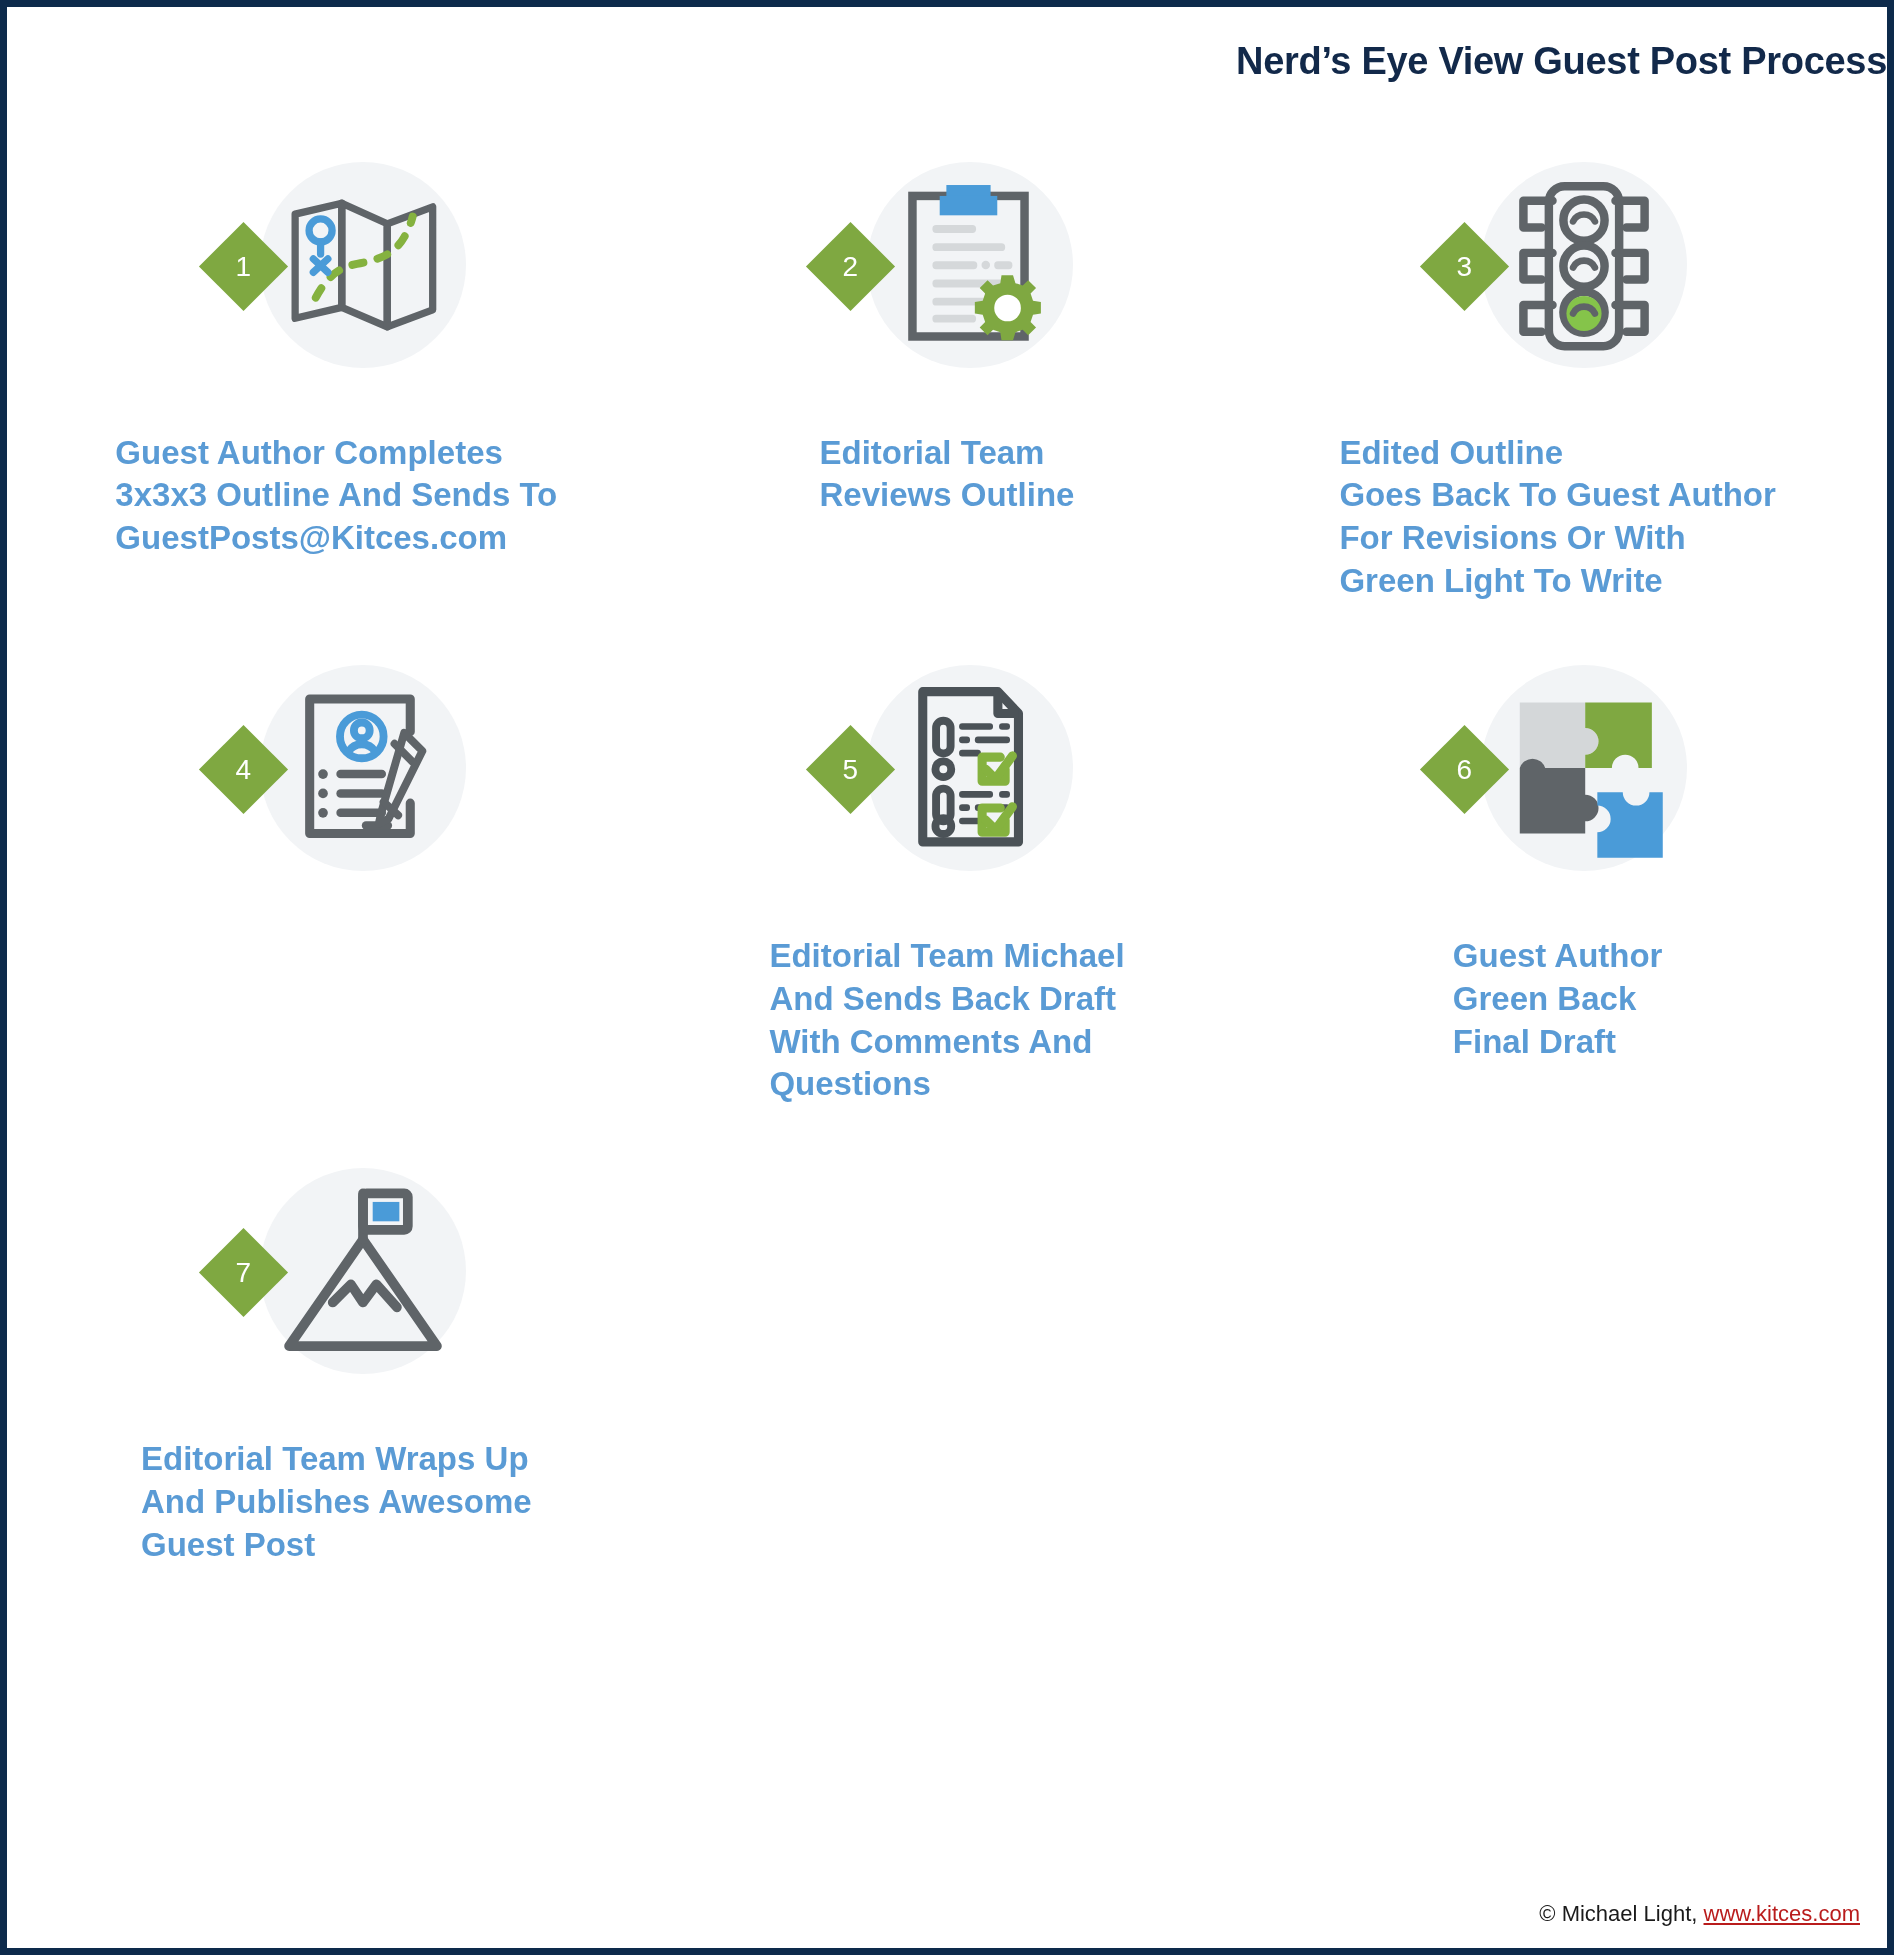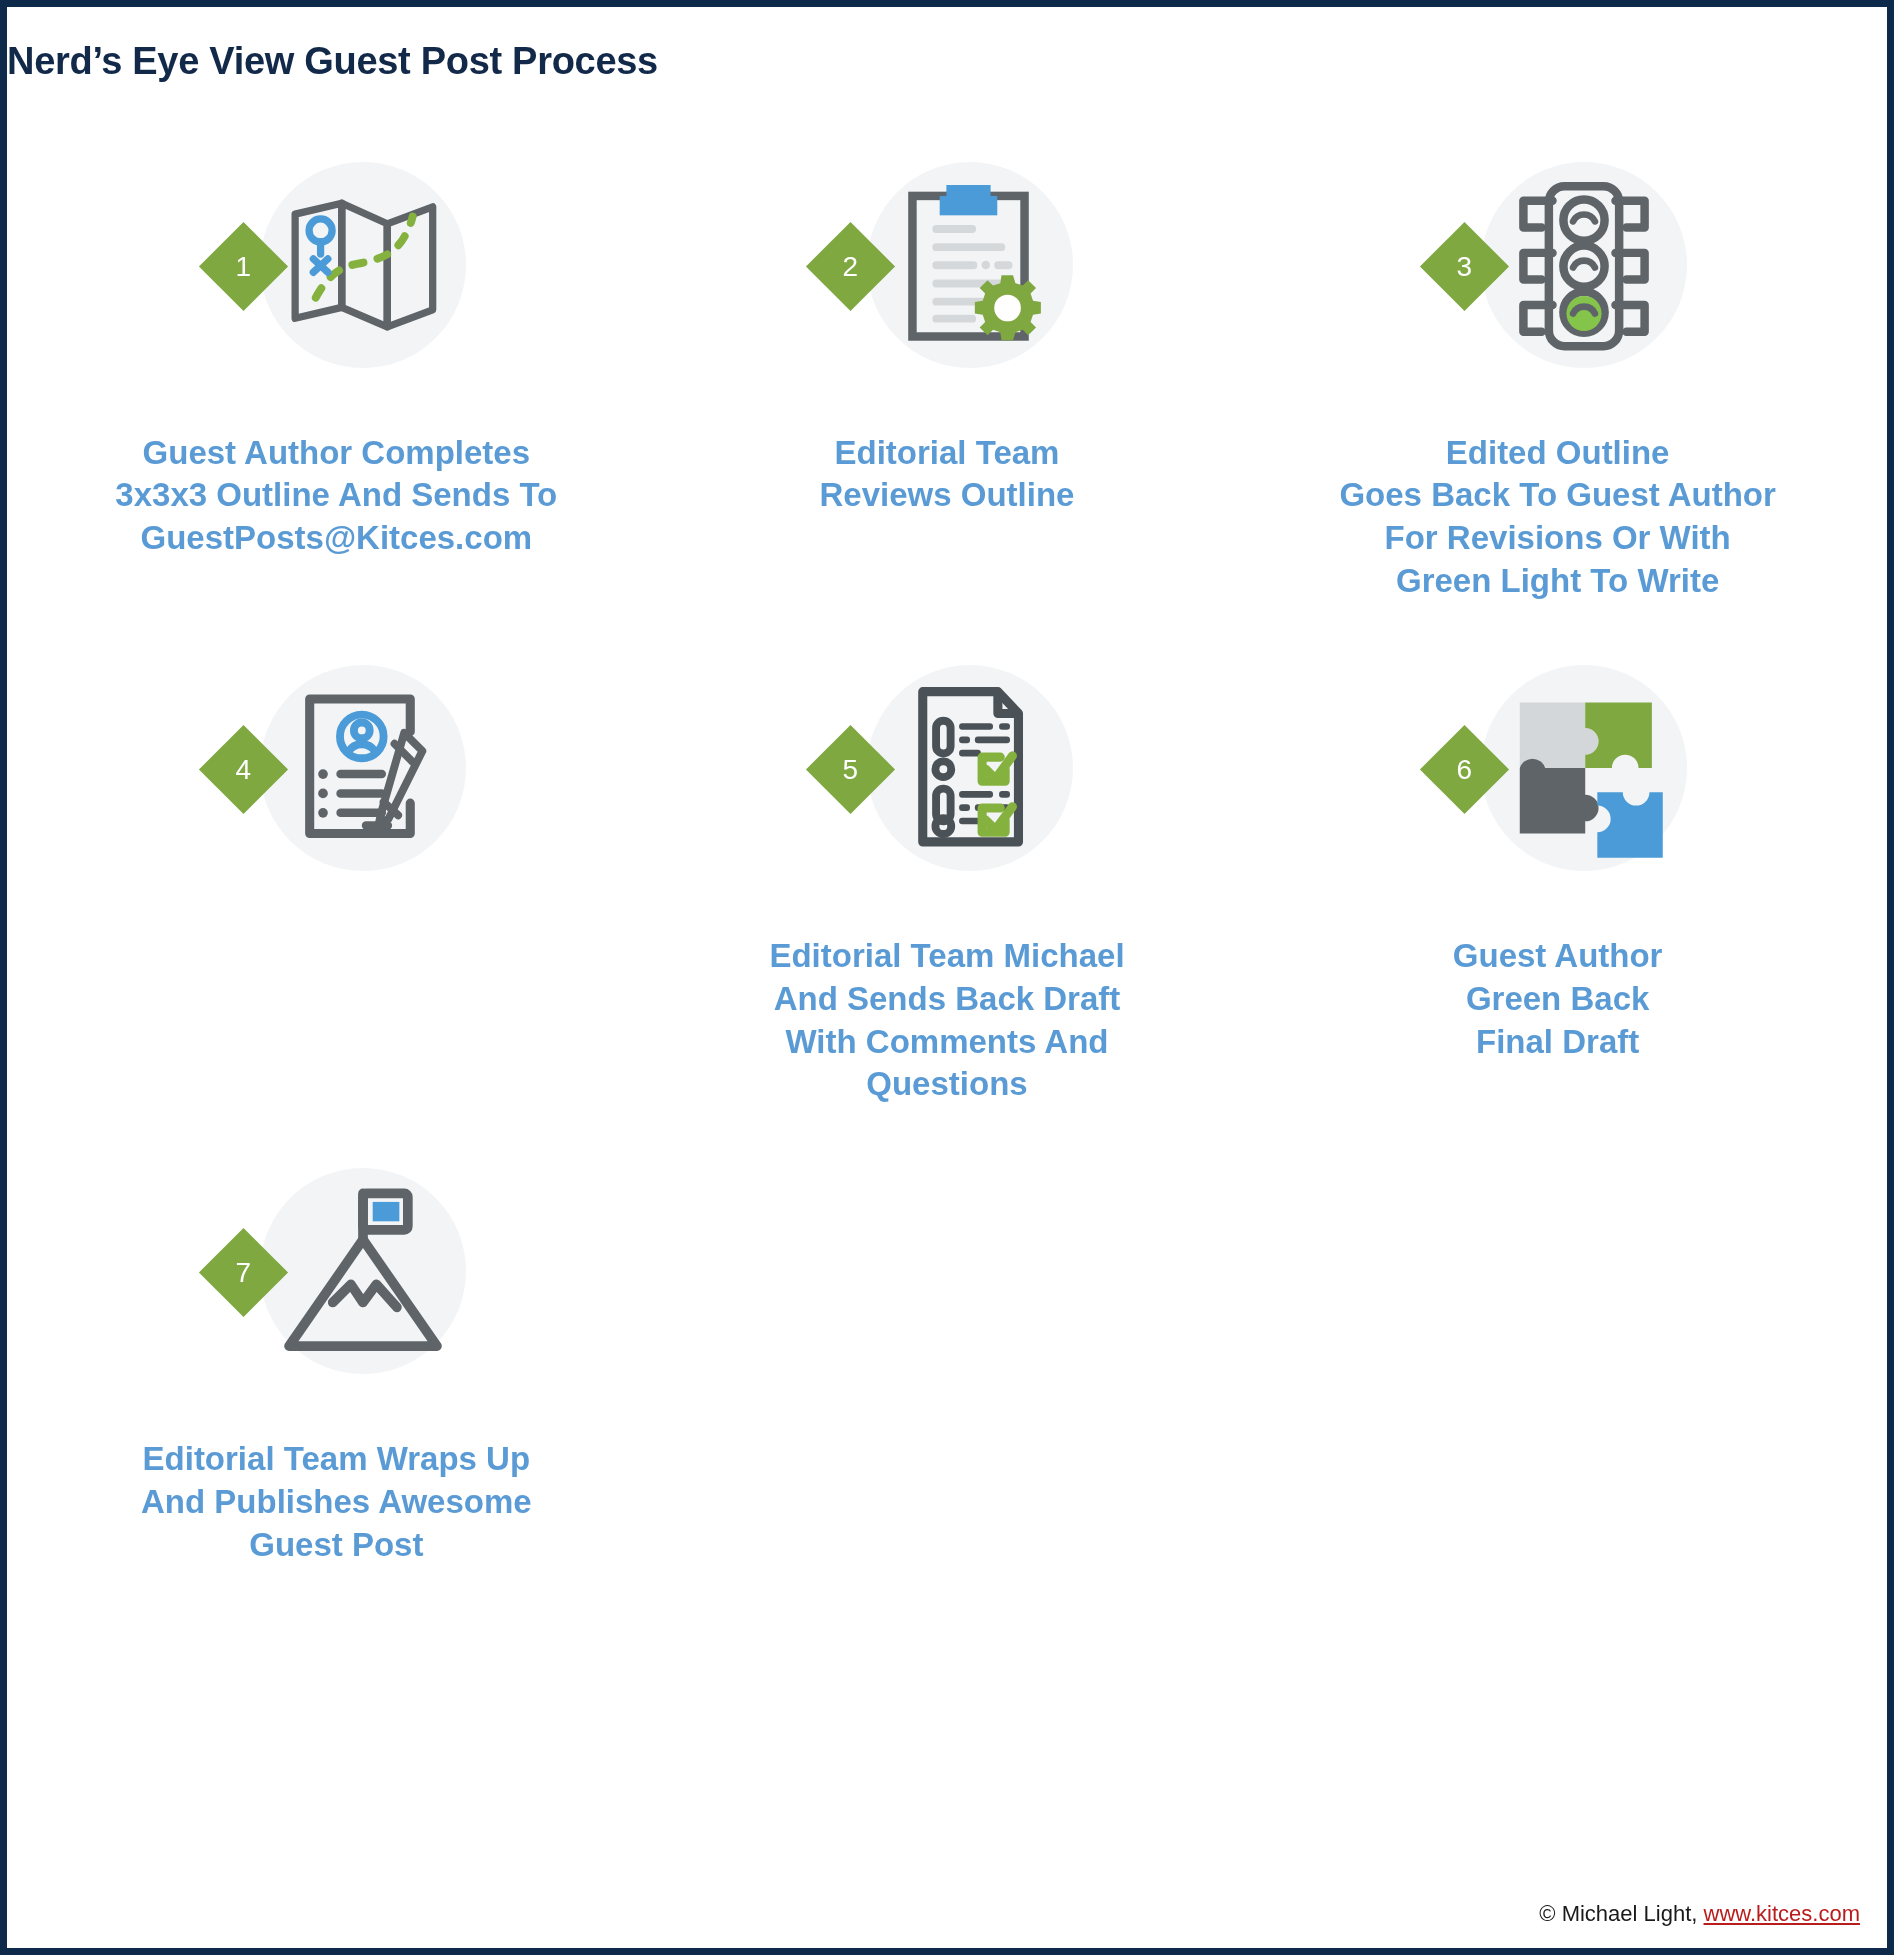--- a/index.html
+++ b/index.html
@@ -19,21 +19,21 @@
     box-sizing: border-box;
     width: 1894px;
     height: 1955px;
     background: #ffffff;
     border: 7.9px solid #0d2a4b;
   }
 
   
   .title-bar {
     width: 100%;
-    text-align: left;
+    text-align: right;
     padding-top: 33px;
   }
   .title {
     display: inline-block;
     font-size: 38px;
     font-weight: bold;
     color: #12294a;
     letter-spacing: -0.3px;
     font-family: "Liberation Sans", sans-serif;
   }
@@ -110,21 +110,21 @@
     top: 6px;
     width: 206px;
     height: 206px;
     z-index: 2;
   }
   .glyph svg { display: block; width: 100%; height: 100%; }
 
   
   .caption {
     margin-top: 20.6px;
-    text-align: center;
+    text-align: left;
     color: #5a9bd5;
     font-size: 33px;
     font-weight: bold;
     line-height: 1.30;
     font-family: "Liberation Sans", sans-serif;
     max-width: 582px;
   }
   .caption .line { display: block; white-space: nowrap; }
 
   

